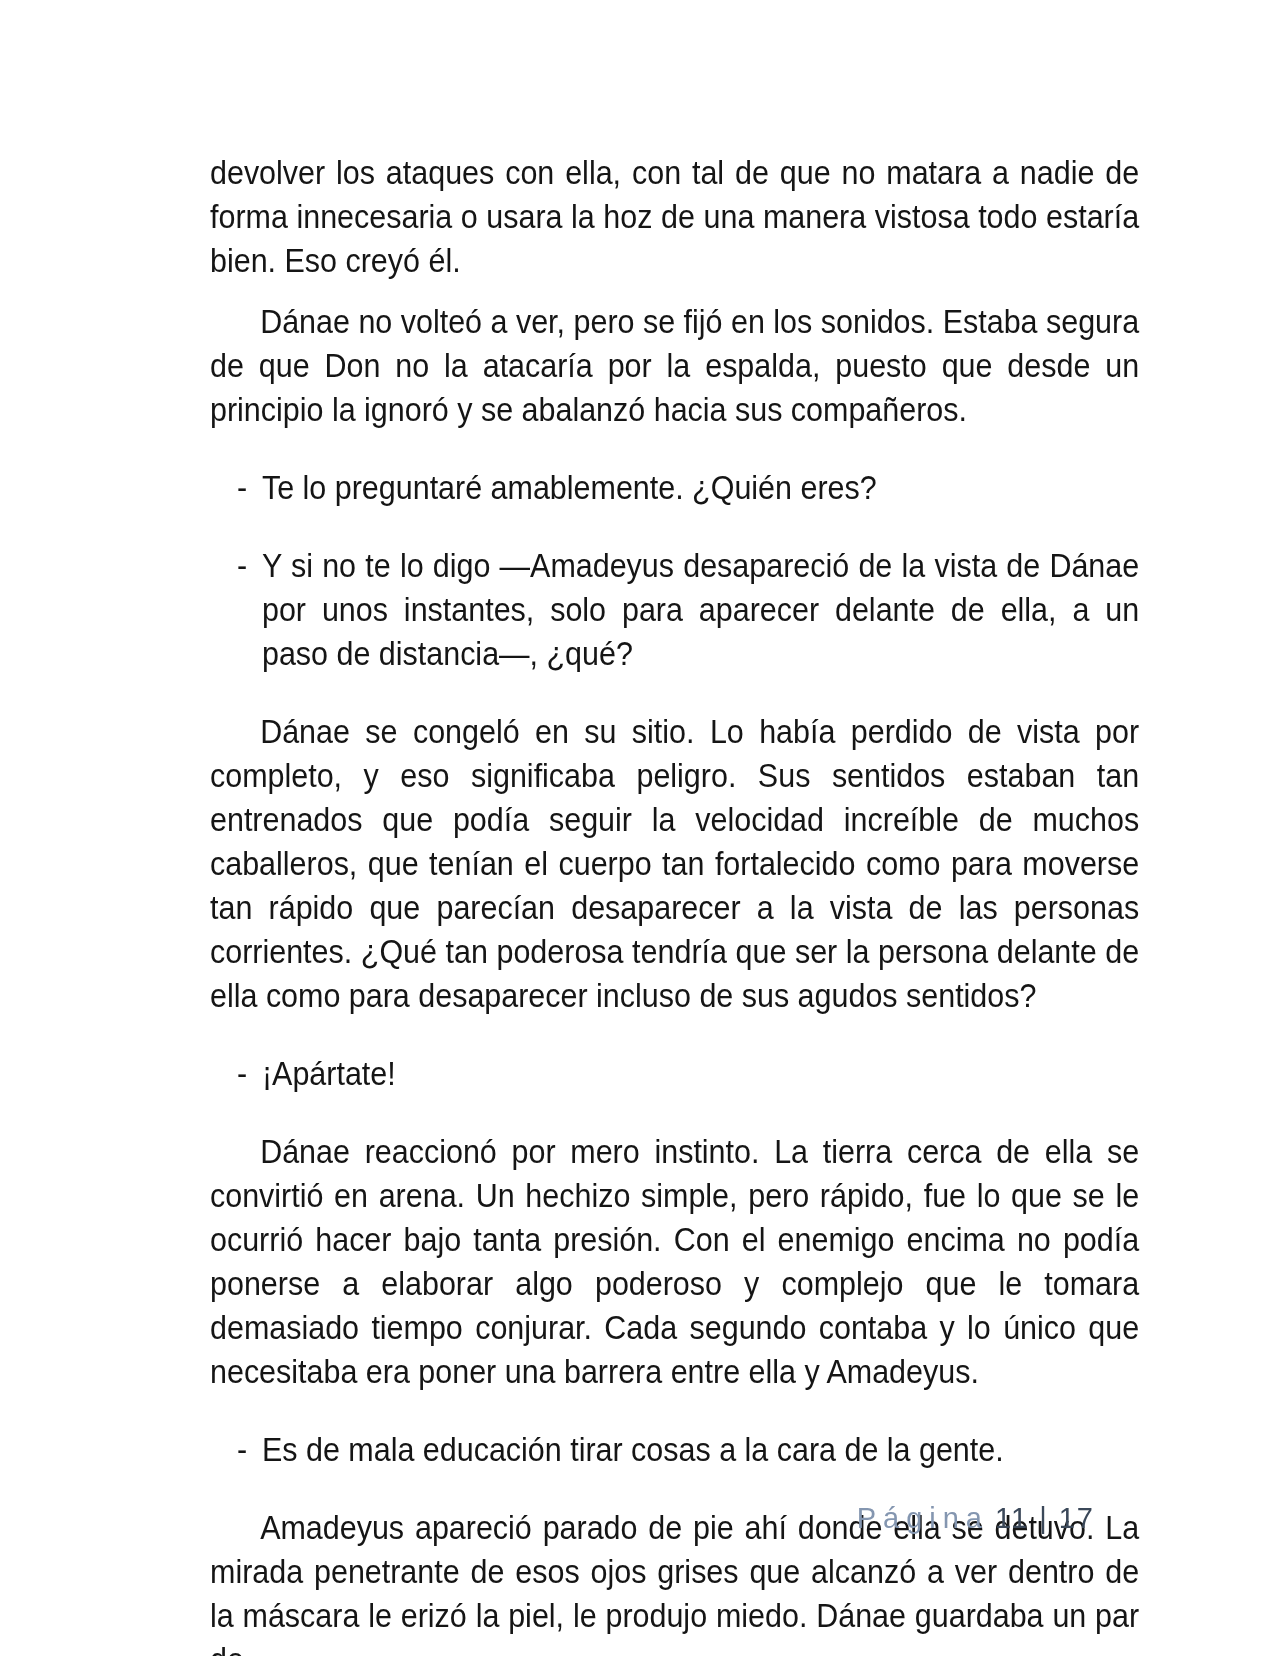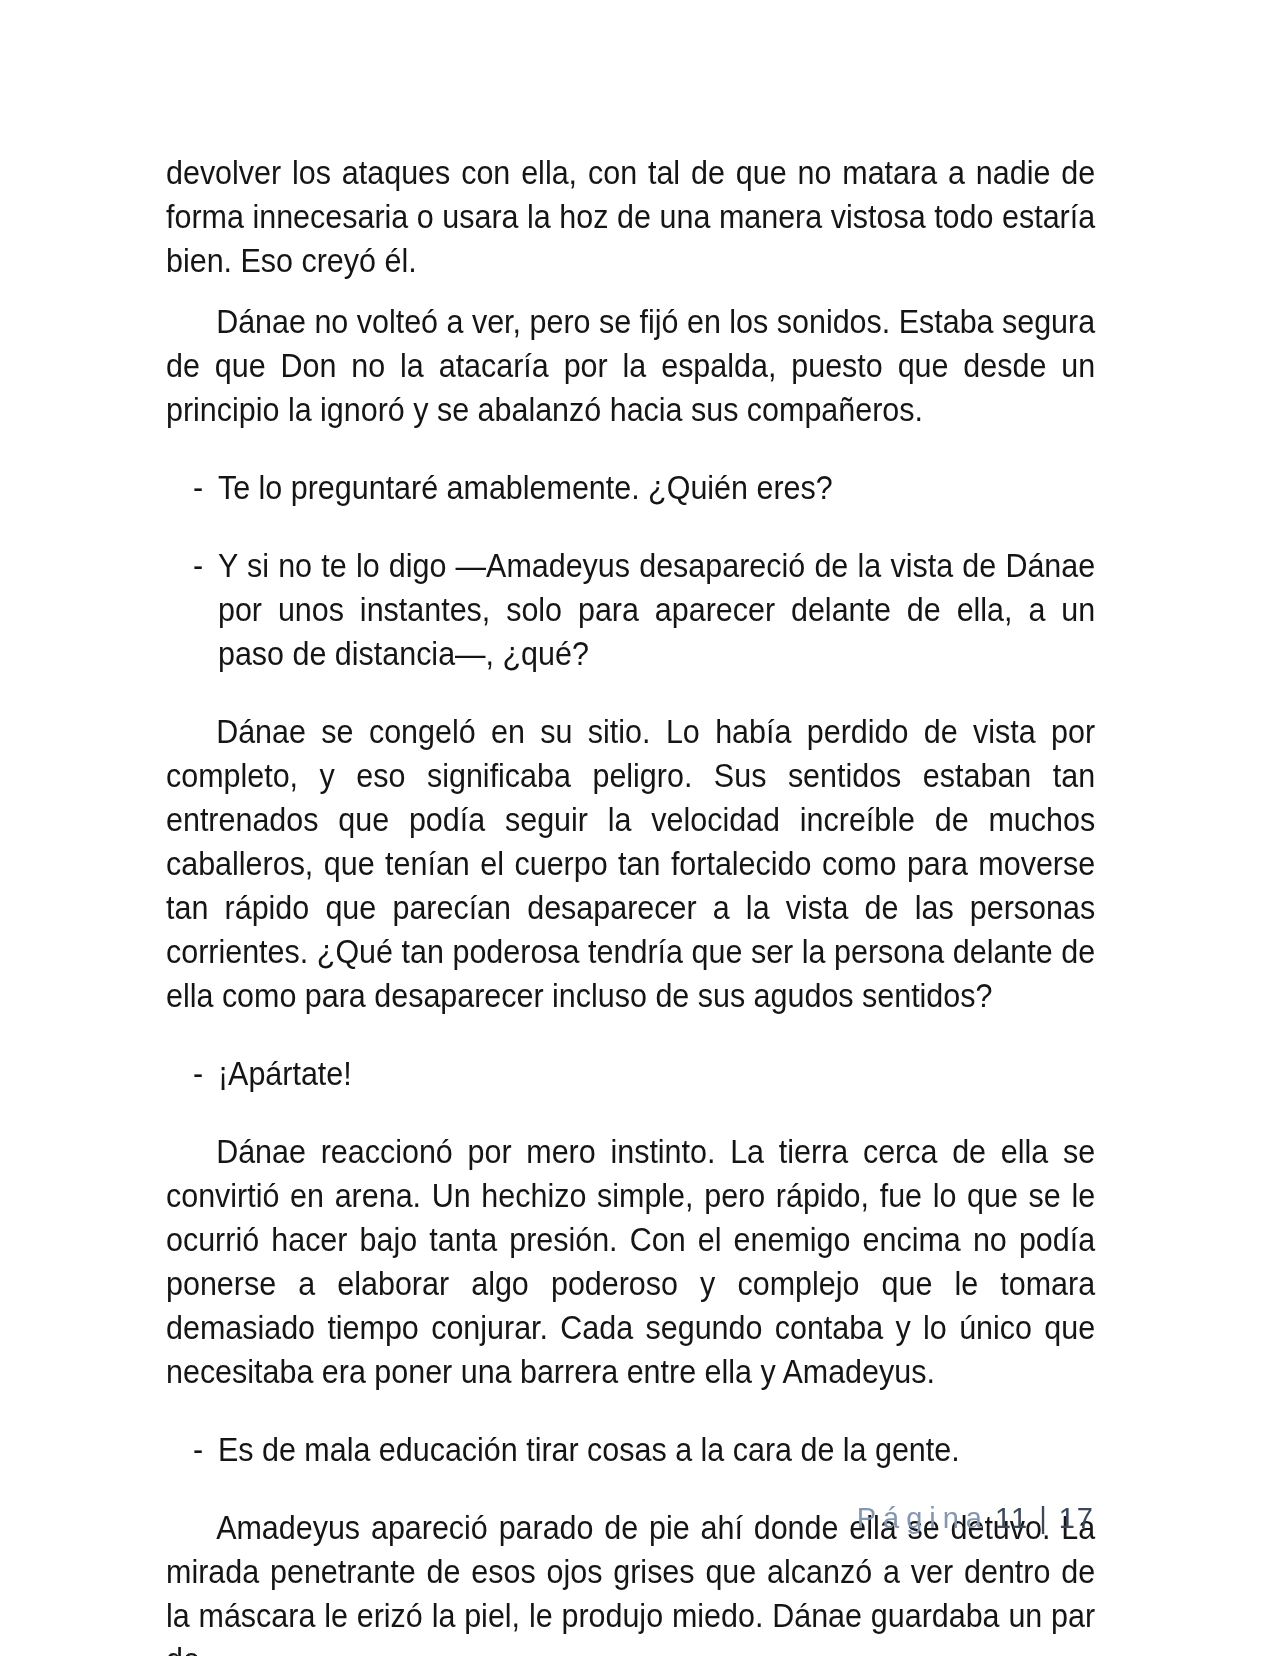--- a/index.html
+++ b/index.html
@@ -11,20 +11,21 @@
     width: 1280px;
     height: 1656px;
     position: relative;
     overflow: hidden;
     font-family: "Liberation Sans", "DejaVu Sans", sans-serif;
   }
   .page {
     position: absolute;
     inset: 0;
     background: #ffffff;
+    margin-left: 44px;
   }
   
   .textcol {
     position: absolute;
     left: 166px;
     top: 150px;
     width: 1037px;
     transform: scaleX(0.896);
     transform-origin: 0 0;
     color: #151515;

